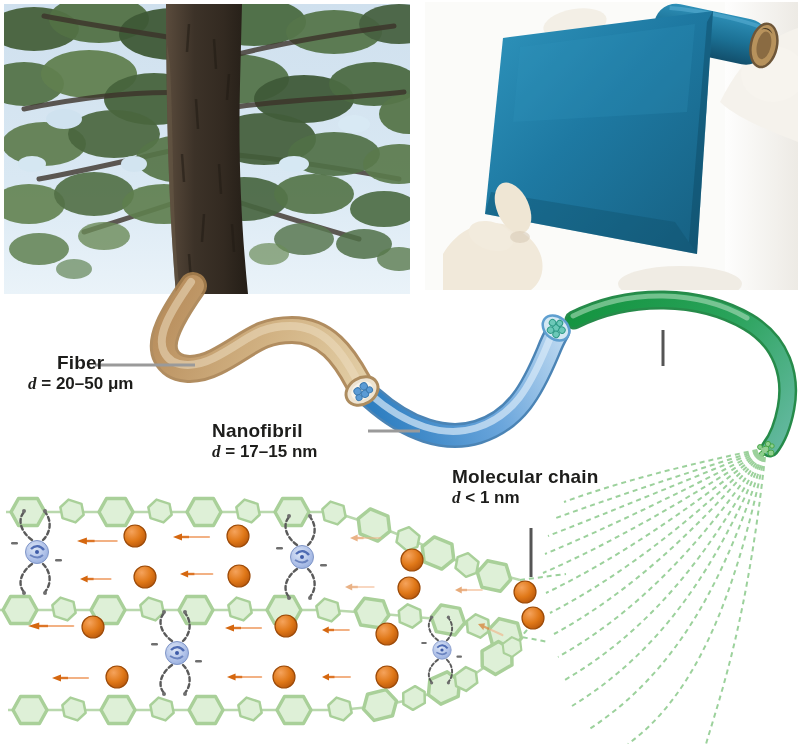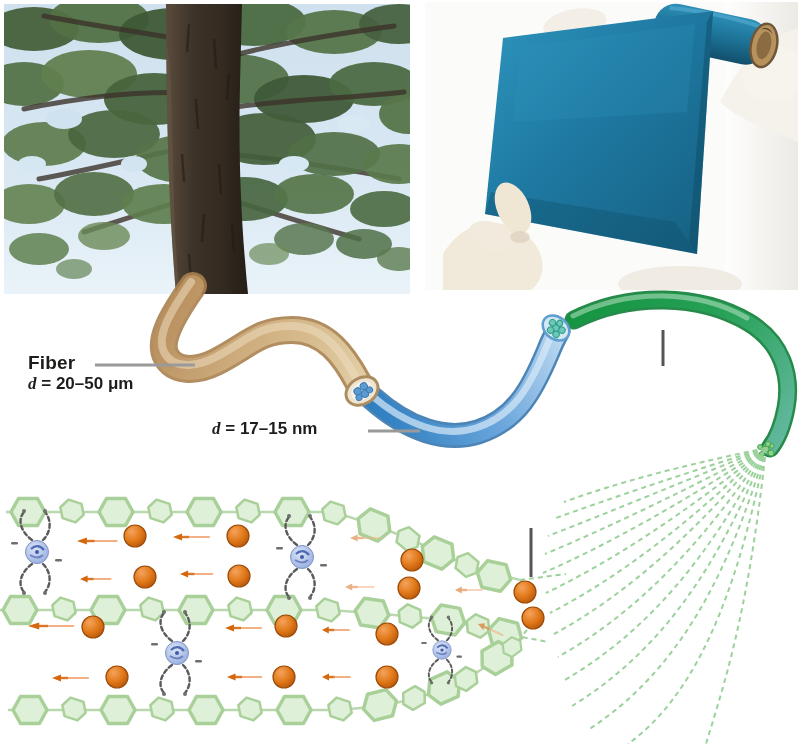--- a/index.html
+++ b/index.html
@@ -12,21 +12,21 @@
   #tree-photo{left:4px;top:4px;width:406px;height:290px;}
   #membrane-photo{left:425px;top:2px;width:373px;height:288px;}
   #diagram-overlay{position:absolute;left:0;top:0;width:800px;height:744px;pointer-events:none;}
   .label{
     position:absolute;color:var(--c-label-text,#1d1d1b);font-weight:bold;line-height:1.22;
     white-space:nowrap;
   }
   .label .t{display:block;font-size:19px;letter-spacing:.2px;}
   .label .dim{display:block;font-size:17px;}
   .label .dim i{font-style:italic;font-family:"Liberation Serif",serif;}
-  #fiber-label{left:28px;top:351px;}
+  #fiber-label{left:28px;top:351px;text-align:center;}
   #nanofibril-label{left:212px;top:419px;}
   #elementary-label{left:570px;top:367px;}
   #molecular-label{left:452px;top:465px;}
 </style>
 </head>
 <body>
 
 <div class="stage">
 
   <div class="photo" id="tree-photo">
@@ -397,18 +397,23 @@
       </g>
     </g>
   </svg>
 
   <div class="label" id="fiber-label">
     <span class="t">Fiber</span>
     <span class="dim"><i>d</i> <span>= 20–50 μm</span></span>
   </div>
 
   <div class="label" id="nanofibril-label">
+    <span class="t">Nanofibril</span>
     <span class="dim"><i>d</i> <span>= 17–15 nm</span></span>
   </div>
 
 
+  <div class="label" id="molecular-label">
+    <span class="t">Molecular chain</span>
+    <span class="dim"><i>d</i> <span>&lt; 1 nm</span></span>
+  </div>
 
 </div>
 
 </body></html>

